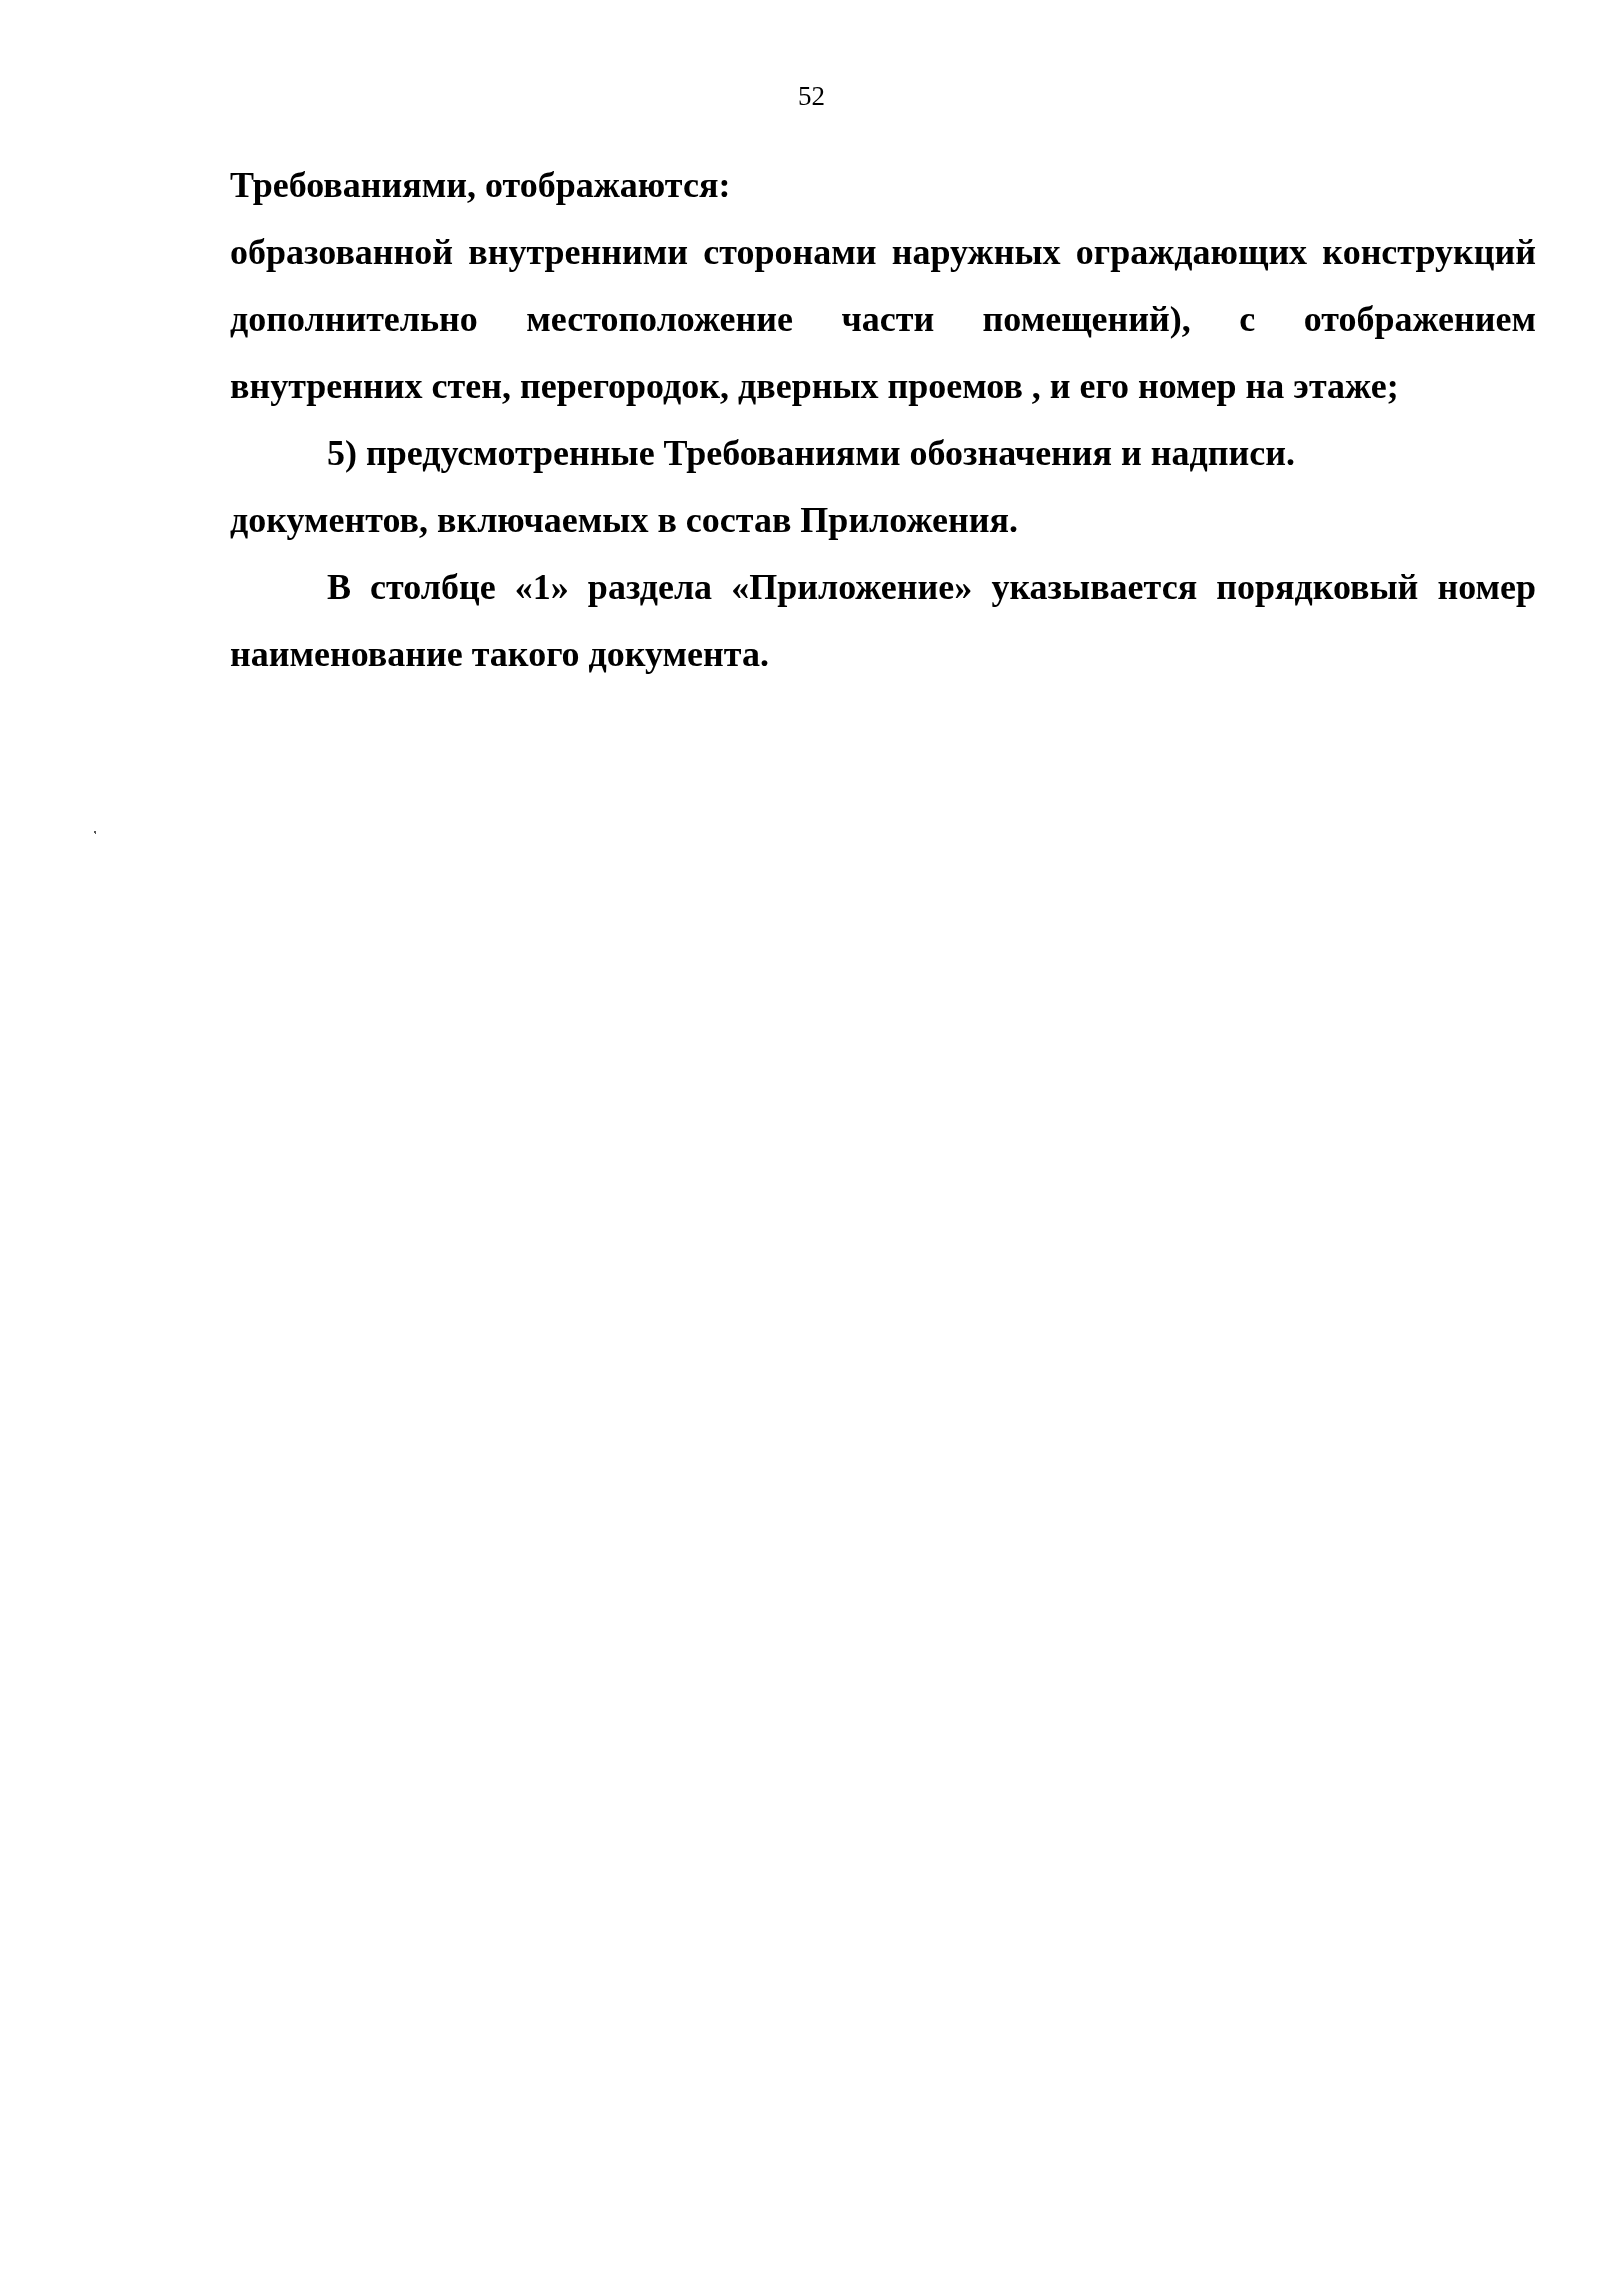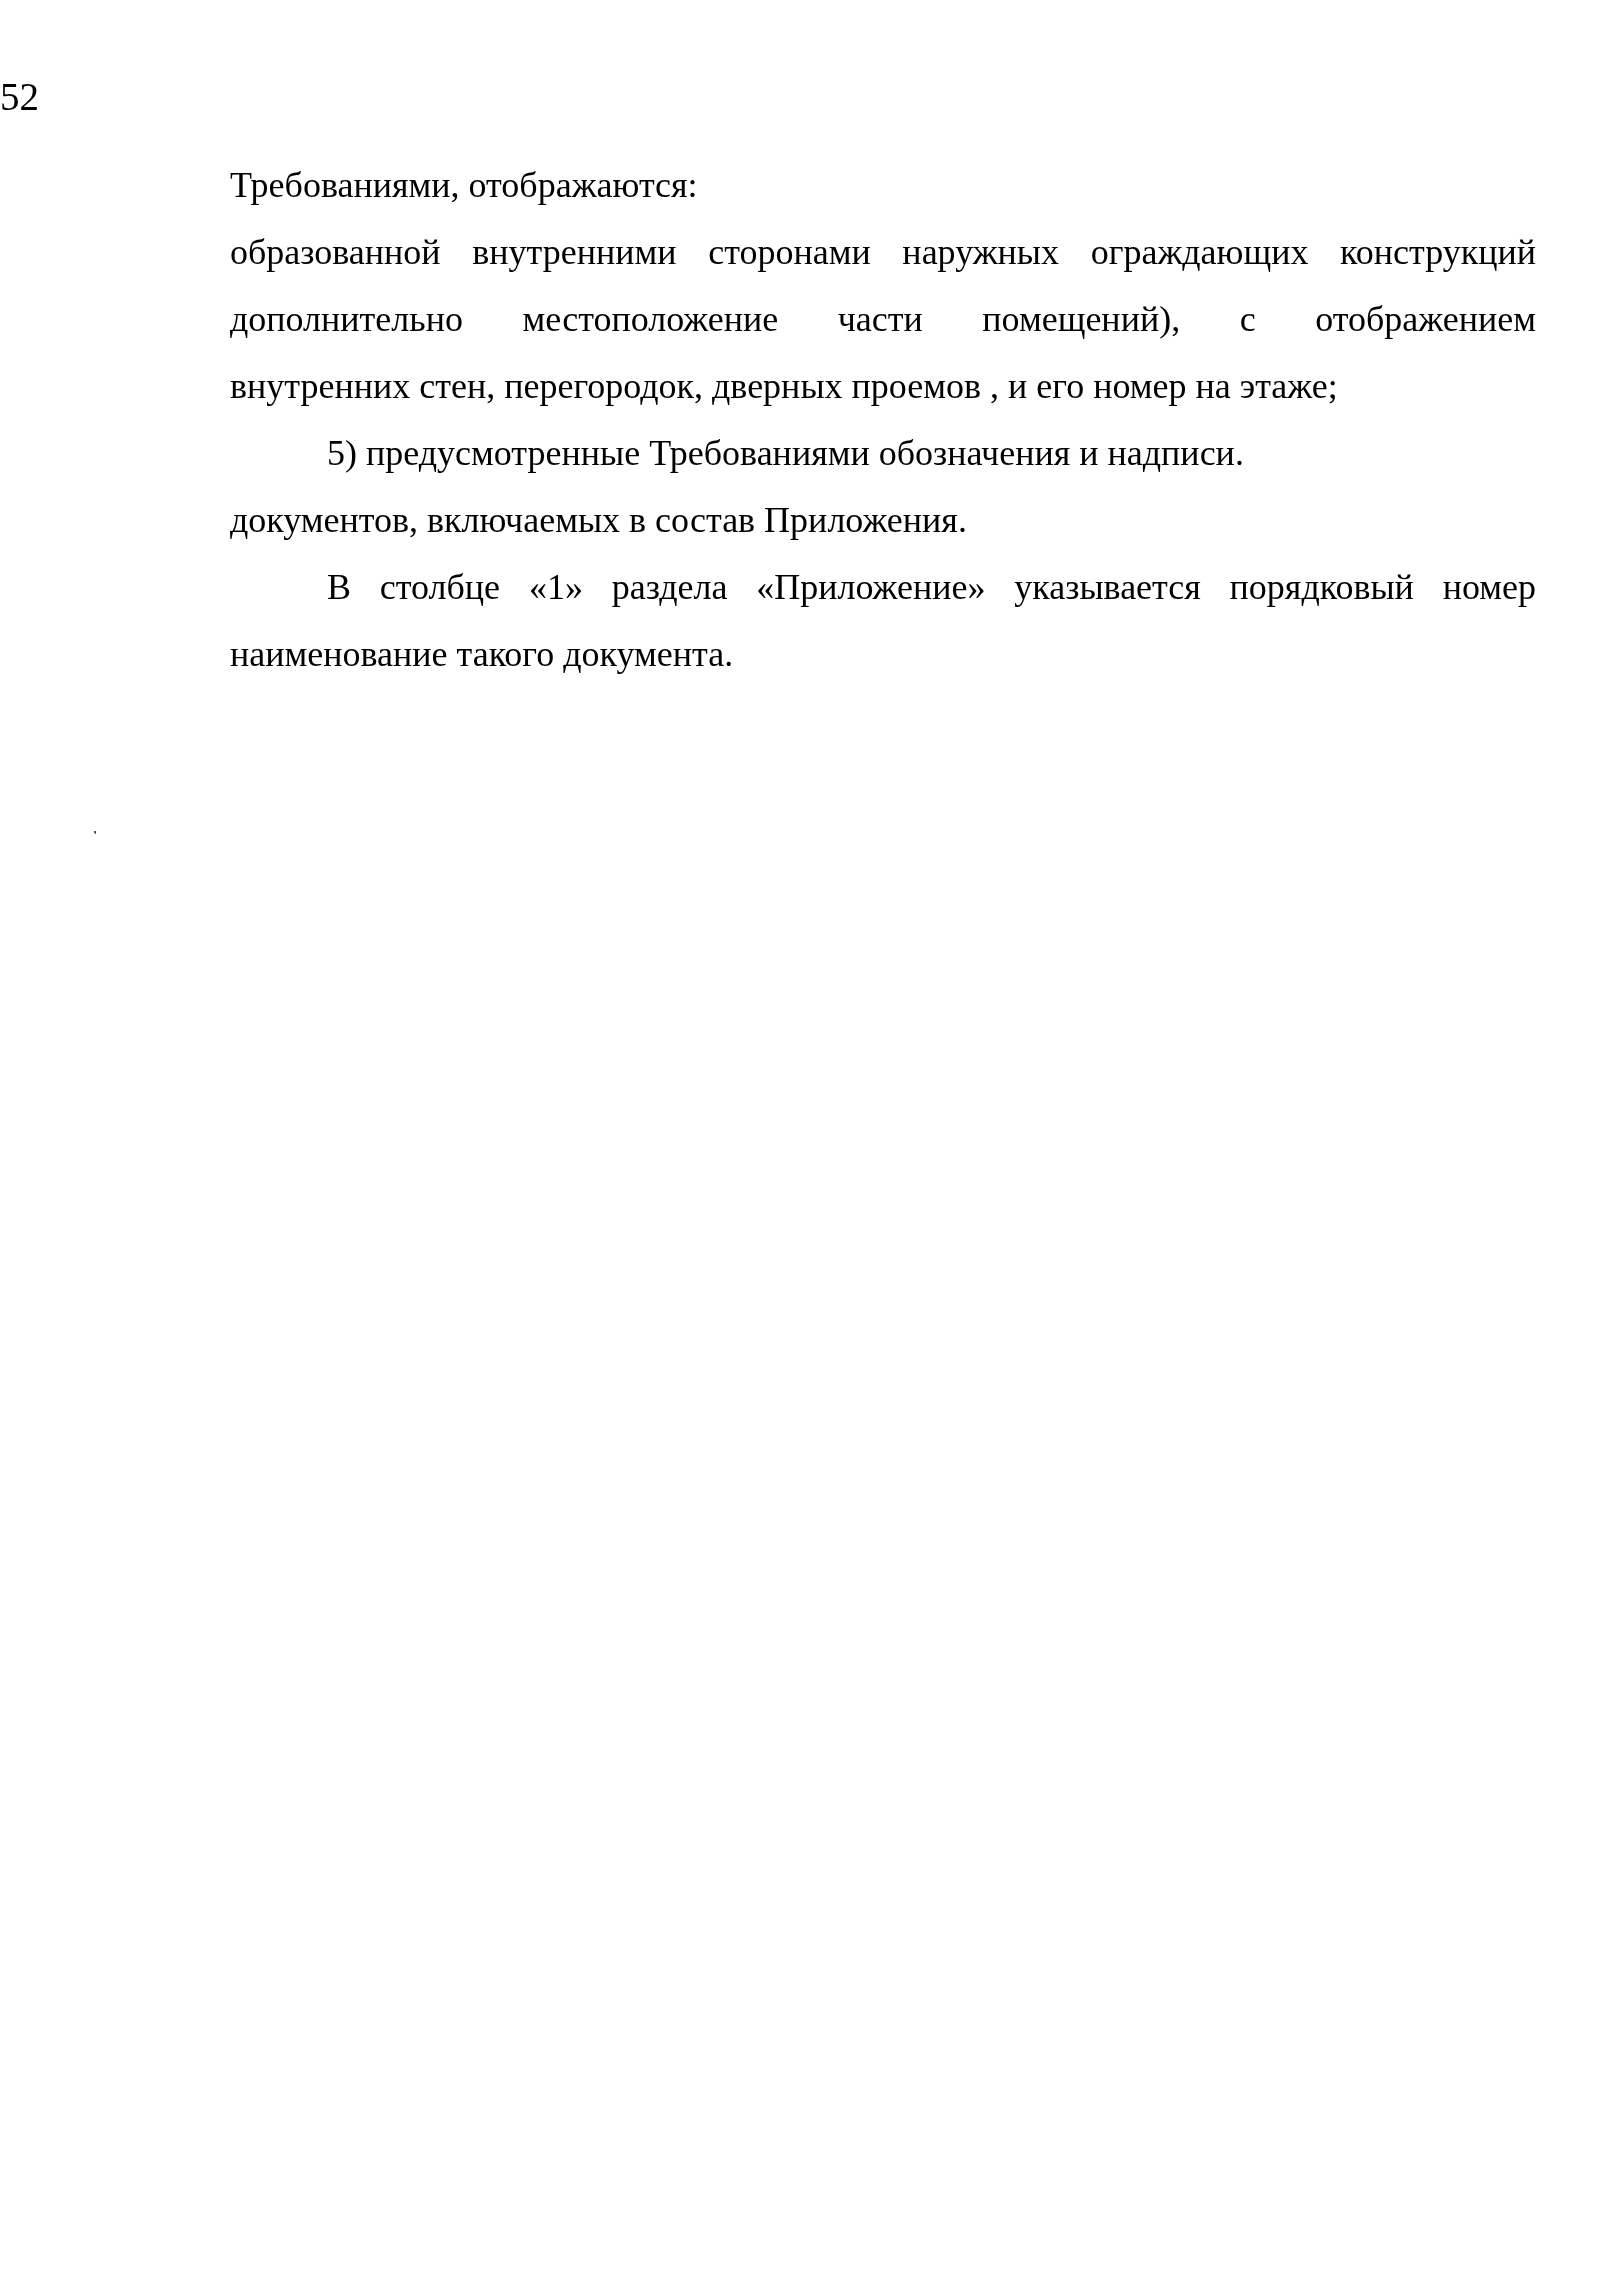--- a/index.html
+++ b/index.html
@@ -13,22 +13,22 @@
     position: relative;
     overflow: hidden;
     font-family: "Liberation Serif", "DejaVu Serif", serif;
     color: #000000;
   }
   .page-number {
     position: absolute;
     top: 77px;
     left: 0;
     width: 1623px;
-    text-align: left;
-    font-size: 39px;
+    text-align: center;
+    font-size: 27px;
     line-height: 39px;
   }
   .text-column {
     position: absolute;
     left: 230px;
     top: 152px;
     width: 1306px;
     font-size: 36px;
     line-height: 67px;
   }
@@ -49,20 +49,21 @@
   }
   .line.indent {
     padding-left: 97px;
   }
   .line-inner {
     display: block;
     width: 100%;
     text-align: justify;
     text-align-last: justify;
     white-space: normal;
+    font-weight: bold;
   }
   .line.last .line-inner {
     text-align-last: left;
   }
   .scan-speck {
     position: absolute;
     width: 2px;
     height: 2px;
     background: #555;
   }

